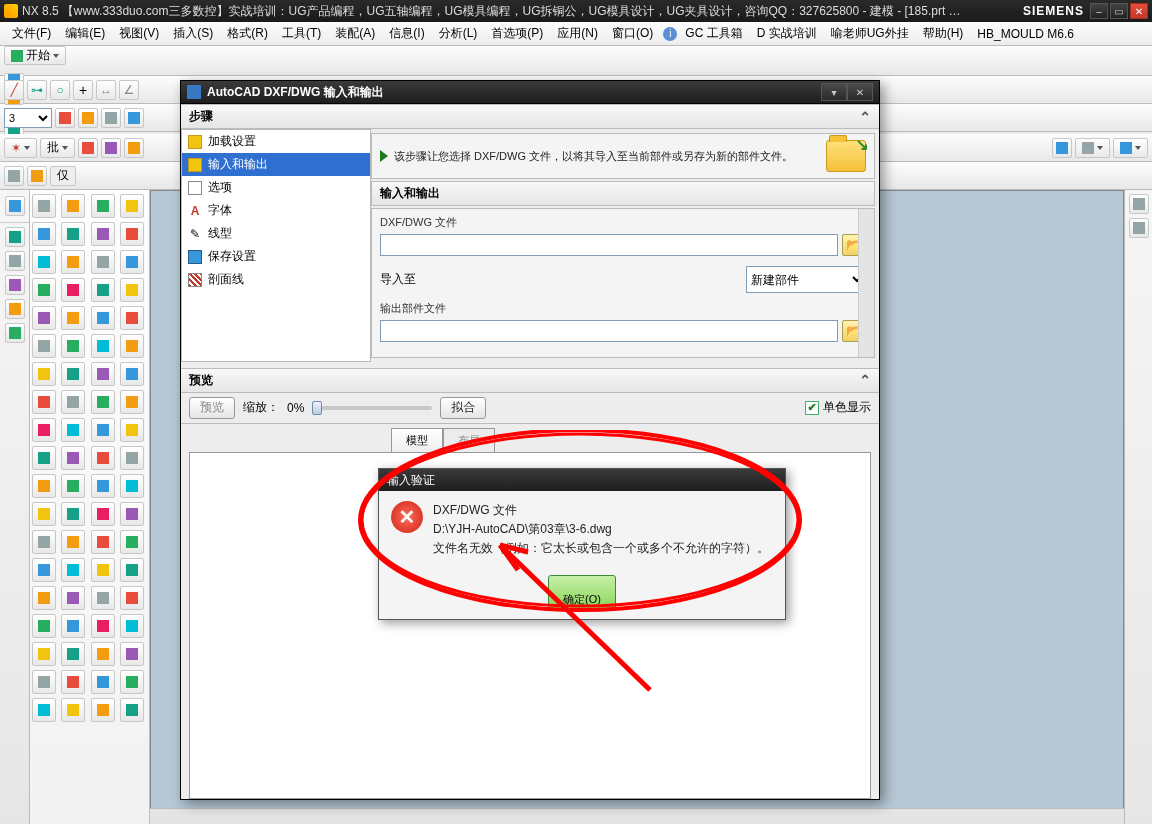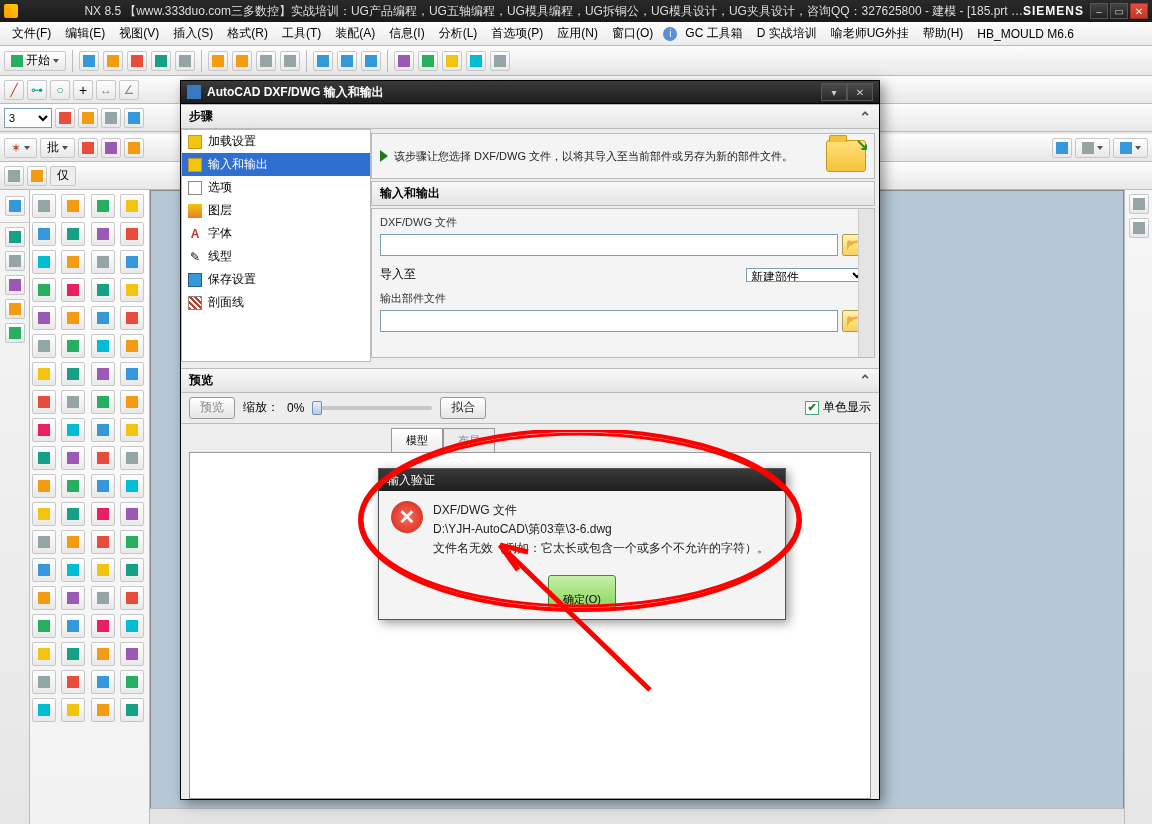--- a/index.html
+++ b/index.html
@@ -1,33 +1,33 @@
 <!DOCTYPE html>
 <html><head>
 <meta charset="utf-8">
 <style>
   * { box-sizing: border-box; margin: 0; padding: 0; font-family: "Microsoft YaHei", Tahoma, Arial, sans-serif; font-size: 12px; }
   body { width: 1152px; height: 824px; background: #e9e9e9; overflow: hidden; position: relative; }
 
   
   .titlebar { height: 22px; background: linear-gradient(#2a2a2a,#1a1a1a); color: #ddd; display: flex; align-items: center; padding: 0 4px; }
   .titlebar .app-icon { width: 14px; height: 14px; background: linear-gradient(45deg,#ff9900,#ffcc00); border-radius: 2px; margin-right: 4px; }
-  .titlebar-text { flex: 1; white-space: nowrap; overflow: hidden; font-size: 11px; text-align: right; }
+  .titlebar-text { flex: 1; white-space: nowrap; overflow: hidden; font-size: 11px; }
   .brand { font-weight: bold; color: #fff; letter-spacing: 1px; margin-right: 6px; }
   .winbtns { display: flex; gap: 2px; }
   .winbtn { width: 18px; height: 16px; border: 1px solid #555; background: linear-gradient(#444,#222); color: #ccc; display:flex;align-items:center;justify-content:center; font-size:10px;}
   .winbtn.close { background: linear-gradient(#e74c3c,#c0392b); color:#fff; border-color:#a03020;}
 
   
   .menubar { height: 24px; background: linear-gradient(#fdfdfd,#ececec); border-bottom: 1px solid #bbb; display: flex; align-items: center; padding: 0 4px; gap: 2px;}
   .menubar .mi { padding: 2px 6px; cursor: default; white-space:nowrap; }
   .help-circle{width:14px;height:14px;border-radius:50%;background:#5a8fd6;color:#fff;display:inline-flex;align-items:center;justify-content:center;font-size:10px;margin-left:2px;}
 
   
-  .toolbar { height: 30px; background: linear-gradient(#fdfdfd,#e8e8e8); border-bottom: 1px solid #bbb; display: flex; align-items: center; padding: 0 4px; gap: 4px;}
+  .toolbar { height: 30px; background: linear-gradient(#fdfdfd,#e8e8e8); border-bottom: 1px solid #bbb; display: flex; align-items: flex-start; padding: 0 4px; gap: 4px; flex-direction: column;}
   .toolbtn { width:20px;height:20px;border:1px solid #c7c7c7;background:linear-gradient(#fff,#e8e8e8);border-radius:2px;display:flex;align-items:center;justify-content:center;}
   .toolbtn.wide{width:auto;padding:0 6px;gap:3px;}
   .chev{width:0;height:0;border-left:3px solid transparent;border-right:3px solid transparent;border-top:4px solid #555;}
   .sep { width:1px; height:22px; background:#bbb; margin:0 2px;}
   .icon-sq{width:12px;height:12px;}
   .c-orange{background:#f39c12;} .c-blue{background:#3498db;} .c-green{background:#27ae60;} .c-red{background:#e74c3c;}
   .c-purple{background:#9b59b6;} .c-yellow{background:#f1c40f;} .c-grey{background:#95a5a6;} .c-teal{background:#16a085;}
   .c-pink{background:#e91e63;} .c-cyan{background:#00bcd4;}
 
   .toolbar-left2 { height:28px; background:linear-gradient(#fdfdfd,#e8e8e8); border-bottom:1px solid #bbb; display:flex;align-items:center;padding:0 4px;gap:3px;}
@@ -69,21 +69,21 @@
   .big-folder{width:40px;height:32px;background:linear-gradient(#ffe07a,#f5c23a);border:1px solid #c79a1e;border-radius:3px;position:relative;}
   .big-folder::before{content:"";position:absolute;top:-6px;left:2px;width:16px;height:6px;background:#f5c23a;border:1px solid #c79a1e;border-bottom:none;border-radius:2px 2px 0 0;}
   .big-folder::after{content:"↘";position:absolute;right:-4px;top:-6px;color:#2e8b2e;font-size:16px;font-weight:bold;}
 
   .io-panel{border:1px solid #bbb;background:#f4f4f4;display:flex;flex-direction:column;flex:1;position:relative;}
   .io-inner{padding:6px 8px;display:flex;flex-direction:column;gap:4px;flex:1;}
   .field-row{display:flex;align-items:center;gap:4px;}
   .field-label{width:100%;font-size:11px;color:#333;}
   .text-in{flex:1;height:22px;border:1px solid #7e9db9;background:#fff;padding:0 4px;}
   .icon-btn{width:24px;height:22px;border:1px solid #a8a050;background:linear-gradient(#fff3b0,#f5d060);border-radius:2px;display:flex;align-items:center;justify-content:center;}
-  .select-in{width:120px;height:14px;border:1px solid #7e9db9;background:#fff;}
+  .select-in{width:120px;height:27px;border:1px solid #7e9db9;background:#fff;}
   .scroll-stub{position:absolute;right:0;top:0;bottom:0;width:16px;background:#e4e4e4;border-left:1px solid #ccc;}
 
   .preview-head{margin-top:6px;}
   .preview-bar{display:flex;align-items:center;gap:8px;padding:4px 8px;border-bottom:1px solid #bbb;}
   .btn-small{height:22px;padding:0 10px;border:1px solid #999;background:linear-gradient(#fff,#e5e5e5);border-radius:3px;color:#888;}
   .slider-track{width:120px;height:4px;background:#c8c8c8;border-radius:2px;position:relative;}
   .slider-thumb{position:absolute;left:0;top:-5px;width:10px;height:14px;background:linear-gradient(#eef,#bcd);border:1px solid #6a8fb5;border-radius:2px;}
   .chk{display:flex;align-items:center;gap:4px;margin-left:auto;}
   .chk-box{width:14px;height:14px;border:1px solid #4a7;background:#fff;display:flex;align-items:center;justify-content:center;color:#2a7e2a;font-size:11px;font-weight:bold;}
 
@@ -580,24 +580,20 @@
         </div>
       <div class="step-item sel">
           <span class="step-ico c-yellow" style="border:1px solid #c79a1e;"></span>
           <span>输入和输出</span>
         </div>
       <div class="step-item">
           <span class="step-ico" style="border:1px solid #888;background:#fff;"></span>
           <span>选项</span>
         </div>
       <div class="step-item">
-          <span class="step-ico" style="background:linear-gradient(#f1c40f,#e67e22);"></span>
-          <span>图层</span>
-        </div>
-      <div class="step-item">
           <span class="step-ico" style="color:#c0392b;display:flex;align-items:center;justify-content:center;font-weight:bold;">A</span>
           <span>字体</span>
         </div>
       <div class="step-item">
           <span class="step-ico" style="display:flex;align-items:center;justify-content:center;">✎</span>
           <span>线型</span>
         </div>
       <div class="step-item">
           <span class="step-ico c-blue" style="border:1px solid #2a5a8a;"></span>
           <span>保存设置</span>

